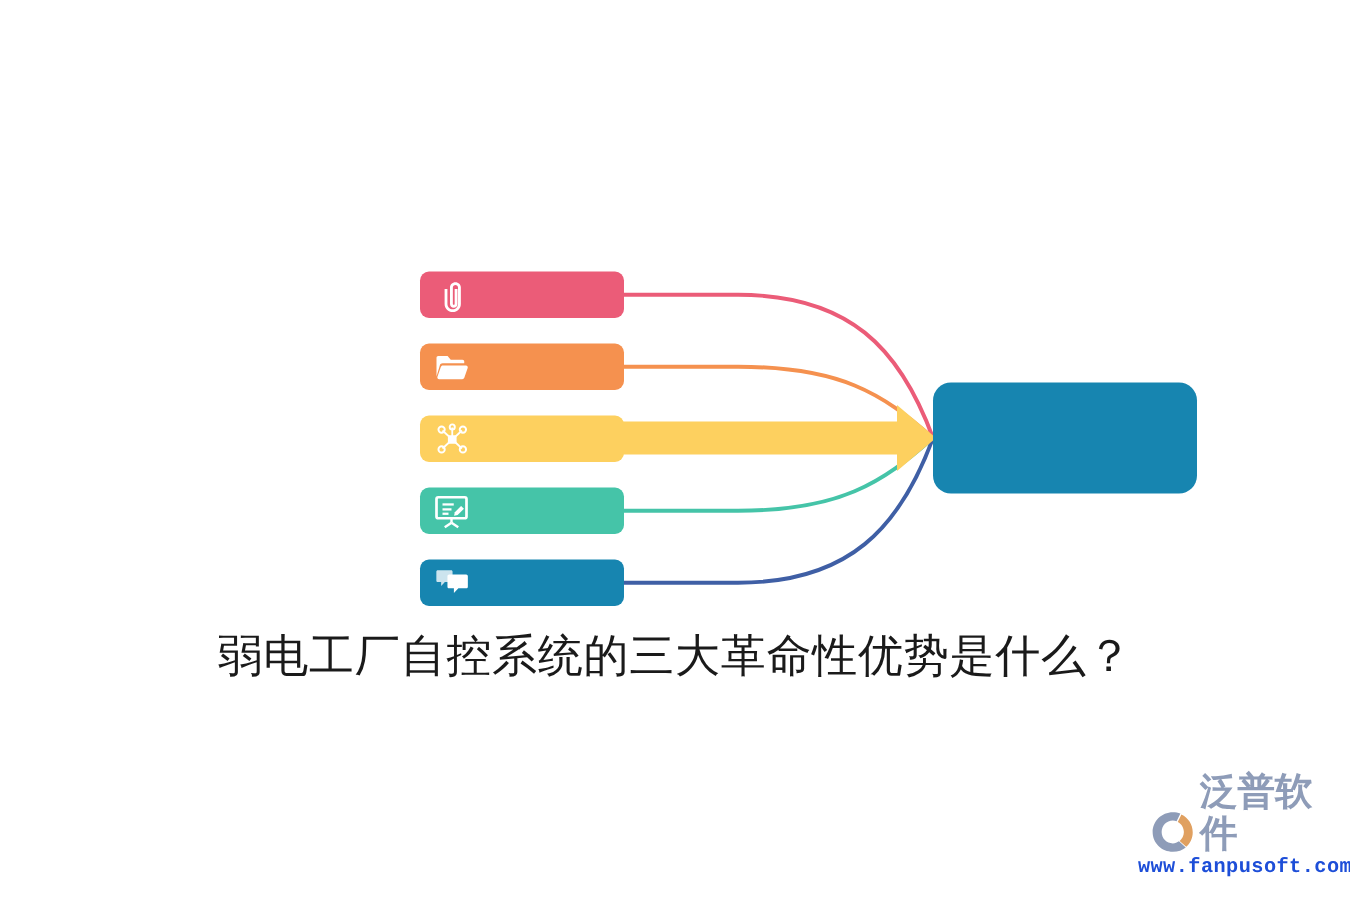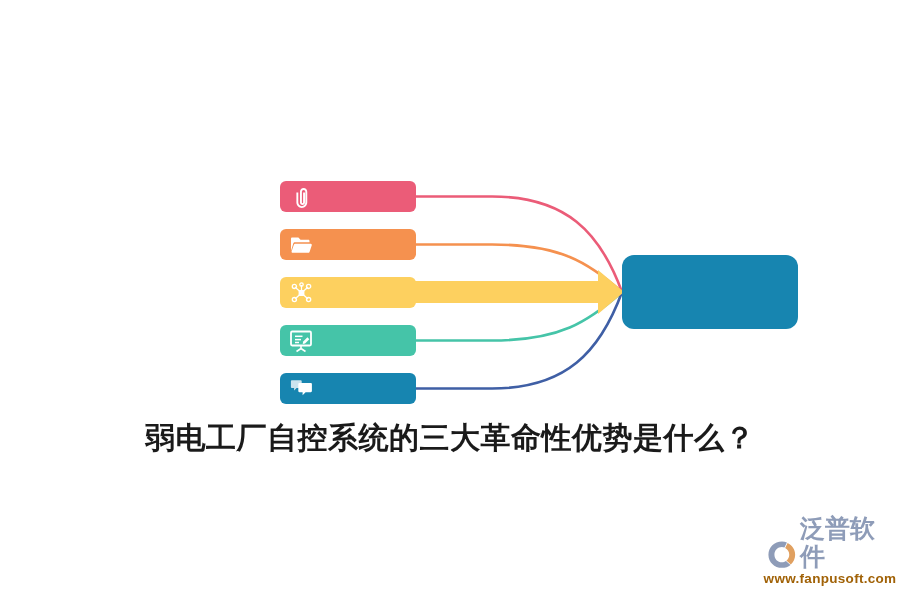--- a/index.html
+++ b/index.html
@@ -39,21 +39,20 @@
     left: 0;
     top: 418px;
     width: 900px;
     text-align: center;
     font-family: "Liberation Serif", "DejaVu Serif", serif;
     font-size: 30px;
     line-height: 40px;
     color: #1a1a1a;
     letter-spacing: 0.5px;
     white-space: nowrap;
-    font-weight: bold;
   }
   .caption-line {
     display: block;
   }
 
   
   .watermark {
     position: absolute;
     left: 766px;
     top: 532px;
@@ -77,24 +76,24 @@
   }
   .wm-name {
     font-family: "Liberation Sans", sans-serif;
     font-size: 25px;
     font-weight: bold;
     color: #8e9cb8;
     letter-spacing: 0px;
     line-height: 28px;
   }
   .wm-url {
-    font-family: Liberation Sans, sans-serif;
+    font-family: Liberation Mono, monospace;
     font-size: 13.5px;
     font-weight: bold;
-    color: #a16207;
+    color: #1d4ed8;
     letter-spacing: 0.3px;
     margin-top: 1px;
   }
 </style>
 </head>
 <body>
 
 <div id="canvas">
 
   <svg class="diagram-svg" viewBox="0 0 900 420">

